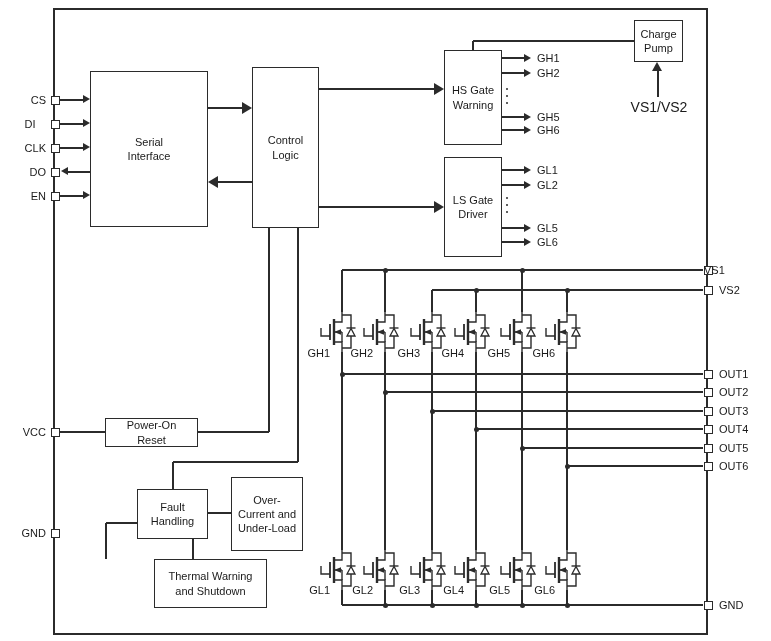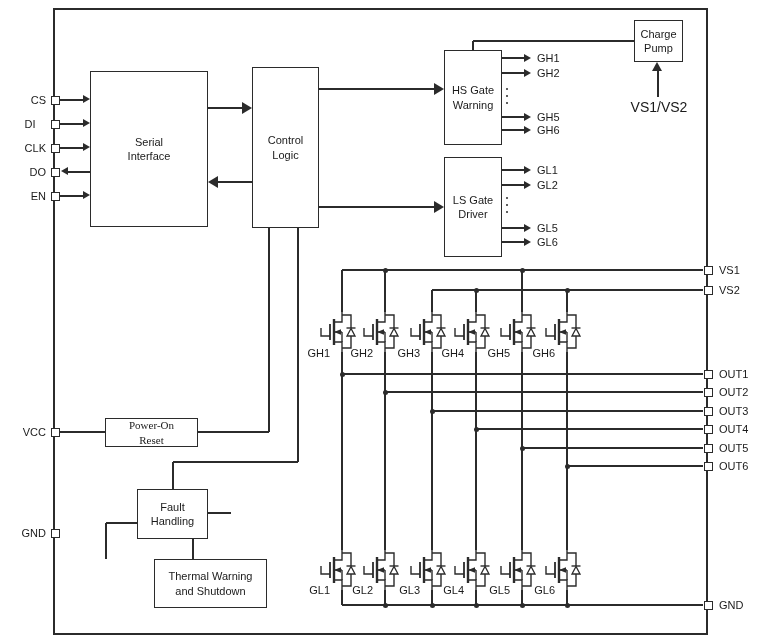--- a/index.html
+++ b/index.html
@@ -9,21 +9,21 @@
           border:2px solid #2b2b2b;box-sizing:border-box;background:transparent;}
   .block{position:absolute;border:1.6px solid #2b2b2b;background:#ffffff;
          display:flex;align-items:center;justify-content:center;text-align:center;
          font-size:11px;line-height:1.28;color:#1a1a1a;white-space:pre-line;
          box-sizing:border-box;}
   #b-si{left:90px;top:71px;width:118px;height:156px;}
   #b-cl{left:252px;top:67px;width:67px;height:161px;}
   #b-hs{left:444px;top:50px;width:58px;height:95px;}
   #b-ls{left:444px;top:157px;width:58px;height:100px;}
   #b-cp{left:634px;top:20px;width:49px;height:42px;}
-  #b-por{left:105px;top:418px;width:93px;height:29px;font-family:Liberation Serif, serif;}
+  #b-por{left:105px;top:418px;width:93px;height:29px;}
   #b-fault{left:137px;top:489px;width:71px;height:50px;}
   #b-oc{left:231px;top:477px;width:72px;height:74px;}
   #b-uvlo{left:70px;top:559px;width:73px;height:48px;}
   #b-thermal{left:154px;top:559px;width:113px;height:49px;}
   .wire{position:absolute;background:#2b2b2b;}
   .dot{position:absolute;width:5px;height:5px;border-radius:50%;background:#2b2b2b;}
   .mdot{position:absolute;width:2px;height:2px;border-radius:50%;background:#2b2b2b;}
   .pin{position:absolute;width:9px;height:9px;border:1.5px solid #2b2b2b;
        background:#ffffff;box-sizing:border-box;}
   .lbl{position:absolute;font-size:11px;color:#1a1a1a;white-space:nowrap;height:13px;line-height:13px;}
@@ -44,20 +44,23 @@
   <div class="block" id="b-hs">HS Gate
 Warning</div>
   <div class="block" id="b-ls">LS Gate
 Driver</div>
   <div class="block" id="b-cp">Charge
 Pump</div>
   <div class="block" id="b-por">Power-On
 Reset</div>
   <div class="block" id="b-fault">Fault
 Handling</div>
+  <div class="block" id="b-oc">Over-
+Current and
+Under-Load</div>
   <div class="block" id="b-thermal">Thermal Warning
 and Shutdown</div>
   <div id="cp-label">VS1/VS2</div>
   <div id="gen">
       <div class="lbl" style="left: 14px; width: 32px; top: 93.5px; text-align: right;">CS</div>
       <div class="pin" style="left: 50.5px; top: 95.5px;"></div>
       <div class="wire" style="left: 60px; top: 99.25px; width: 24px; height: 1.5px;"></div>
       <div class="ah" style="border-top: 4.65px solid transparent; border-bottom: 4.65px solid transparent; border-left: 7.5px solid rgb(43, 43, 43); left: 82.5px; top: 95.35px;"></div>
       <div class="lbl" style="left: 14px; width: 32px; top: 117.5px; text-align: center;">DI</div>
       <div class="pin" style="left: 50.5px; top: 119.5px;"></div>
@@ -74,21 +77,21 @@
       <div class="lbl" style="left: 14px; width: 32px; top: 189.5px; text-align: right;">EN</div>
       <div class="pin" style="left: 50.5px; top: 191.5px;"></div>
       <div class="wire" style="left: 60px; top: 195.25px; width: 24px; height: 1.5px;"></div>
       <div class="ah" style="border-top: 4.65px solid transparent; border-bottom: 4.65px solid transparent; border-left: 7.5px solid rgb(43, 43, 43); left: 82.5px; top: 191.35px;"></div>
       <div class="lbl" style="left: 14px; width: 32px; top: 425.5px; text-align: right;">VCC</div>
       <div class="pin" style="left: 50.5px; top: 427.5px;"></div>
       <div class="wire" style="left: 60px; top: 431.25px; width: 45px; height: 1.5px;"></div>
       <div class="lbl" style="left: 14px; width: 32px; top: 526.5px; text-align: right;">GND</div>
       <div class="pin" style="left: 50.5px; top: 528.5px;"></div>
       <div class="pin" style="left: 703.5px; top: 265.5px;"></div>
-      <div class="lbl" style="left: 719px; top: 263.5px;">VS1</div>
+      <div class="lbl" style="left: 704px; top: 263.5px;">VS1</div>
       <div class="pin" style="left: 703.5px; top: 285.5px;"></div>
       <div class="lbl" style="left: 719px; top: 283.5px;">VS2</div>
       <div class="pin" style="left: 703.5px; top: 369.5px;"></div>
       <div class="lbl" style="left: 719px; top: 367.5px;">OUT1</div>
       <div class="pin" style="left: 703.5px; top: 387.5px;"></div>
       <div class="lbl" style="left: 719px; top: 385.5px;">OUT2</div>
       <div class="pin" style="left: 703.5px; top: 406.5px;"></div>
       <div class="lbl" style="left: 719px; top: 404.5px;">OUT3</div>
       <div class="pin" style="left: 703.5px; top: 424.5px;"></div>
       <div class="lbl" style="left: 719px; top: 422.5px;">OUT4</div>

